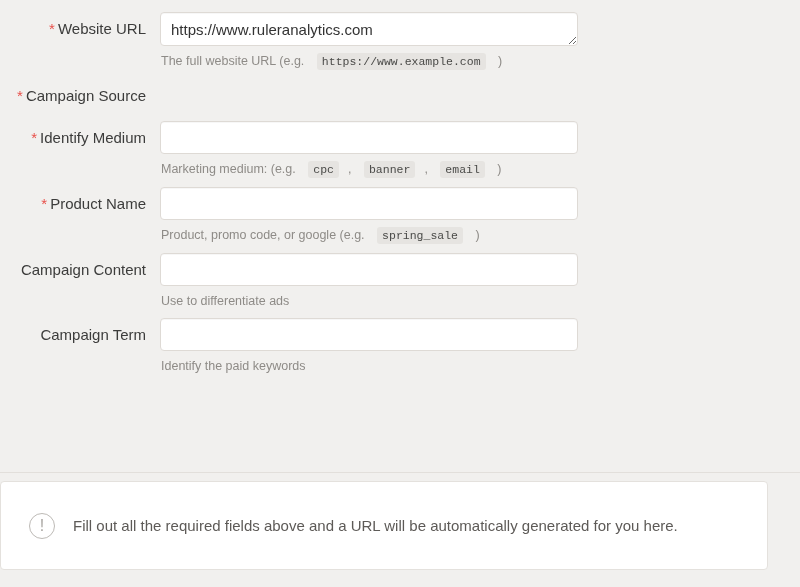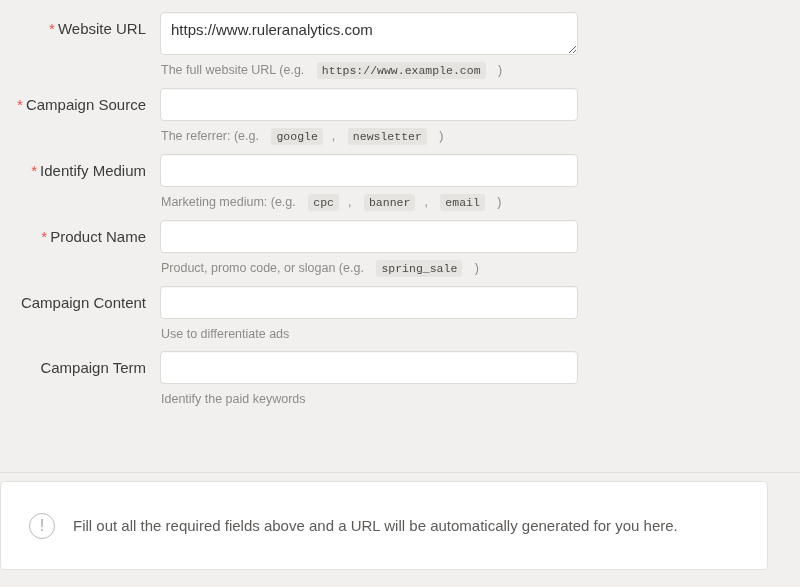--- a/index.html
+++ b/index.html
@@ -64,21 +64,21 @@
     font-size: 15px;
     color: #333333;
     background: #ffffff;
     border: 1px solid #dedad5;
     border-radius: 4px;
     outline: none;
     box-shadow: 0 1px 1px rgba(0,0,0,0.035) inset;
   }
 
   .text-area {
-    height: 43px;
+    height: 34px;
     resize: vertical;
     overflow: hidden;
     line-height: 22px;
   }
 
   .help-text {
     font-size: 12.5px;
     color: #8e8b87;
     margin: 7px 0 0 1px;
     line-height: 16px;
@@ -156,37 +156,33 @@
 
   <div class="form-row">
         <div class="label-col"><span class="req-star">*</span><span>Website URL</span></div>
         <div class="field-col">
           <textarea class="text-area" placeholder="" style="">https://www.ruleranalytics.com</textarea>
           <div class="help-text"><span>The full website URL (e.g.</span> <span class="code">https://www.example.com</span> <span>)</span></div>
         </div>
       </div>
       <div class="form-row">
         <div class="label-col"><span class="req-star">*</span><span>Campaign Source</span></div>
-        <div class="field-col">
-          <input type="text" class="text-input" placeholder="" style="">
-          <div class="help-text"><span>The referrer: (e.g.</span> <span class="code">google</span><span class="sep">,</span> <span class="code">newsletter</span> <span>)</span></div>
-        </div>
       </div>
       <div class="form-row">
         <div class="label-col"><span class="req-star">*</span><span>Identify Medium</span></div>
         <div class="field-col">
           <input type="text" class="text-input" placeholder="" style="">
           <div class="help-text"><span>Marketing medium: (e.g.</span> <span class="code">cpc</span><span class="sep">,</span> <span class="code">banner</span><span class="sep">,</span> <span class="code">email</span> <span>)</span></div>
         </div>
       </div>
       <div class="form-row">
         <div class="label-col"><span class="req-star">*</span><span>Product Name</span></div>
         <div class="field-col">
           <input type="text" class="text-input" placeholder="" style="">
-          <div class="help-text"><span>Product, promo code, or slogan (e.g.</span> <span class="code">spring_sale</span> <span>)</span></div>
+          <div class="help-text"><span>Product, promo code, or google (e.g.</span> <span class="code">spring_sale</span> <span>)</span></div>
         </div>
       </div>
       <div class="form-row">
         <div class="label-col"><span>Campaign Content</span></div>
         <div class="field-col">
           <input type="text" class="text-input" placeholder="" style="">
           <div class="help-text"><span>Use to differentiate ads</span></div>
         </div>
       </div>
       <div class="form-row">

